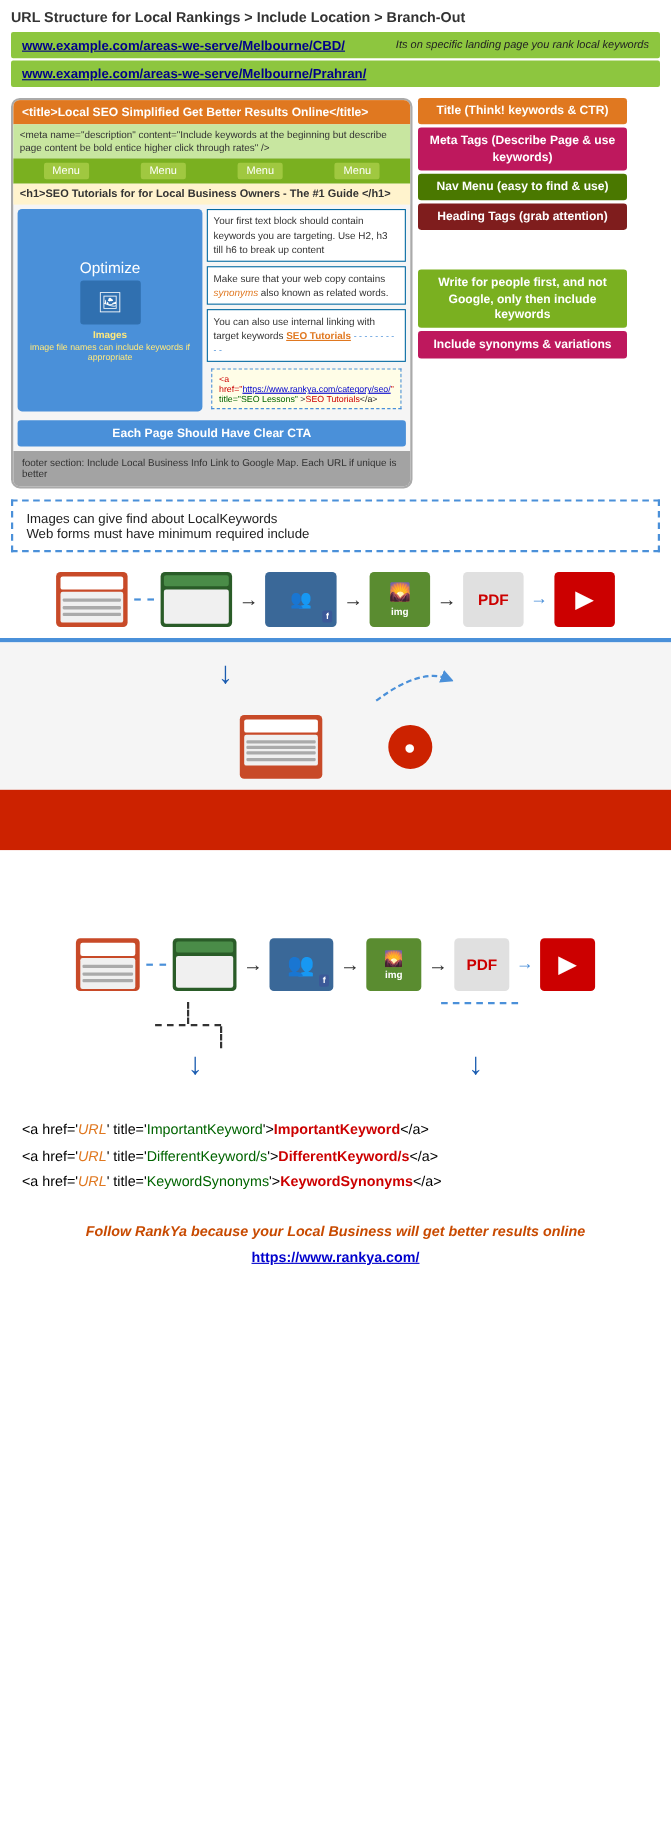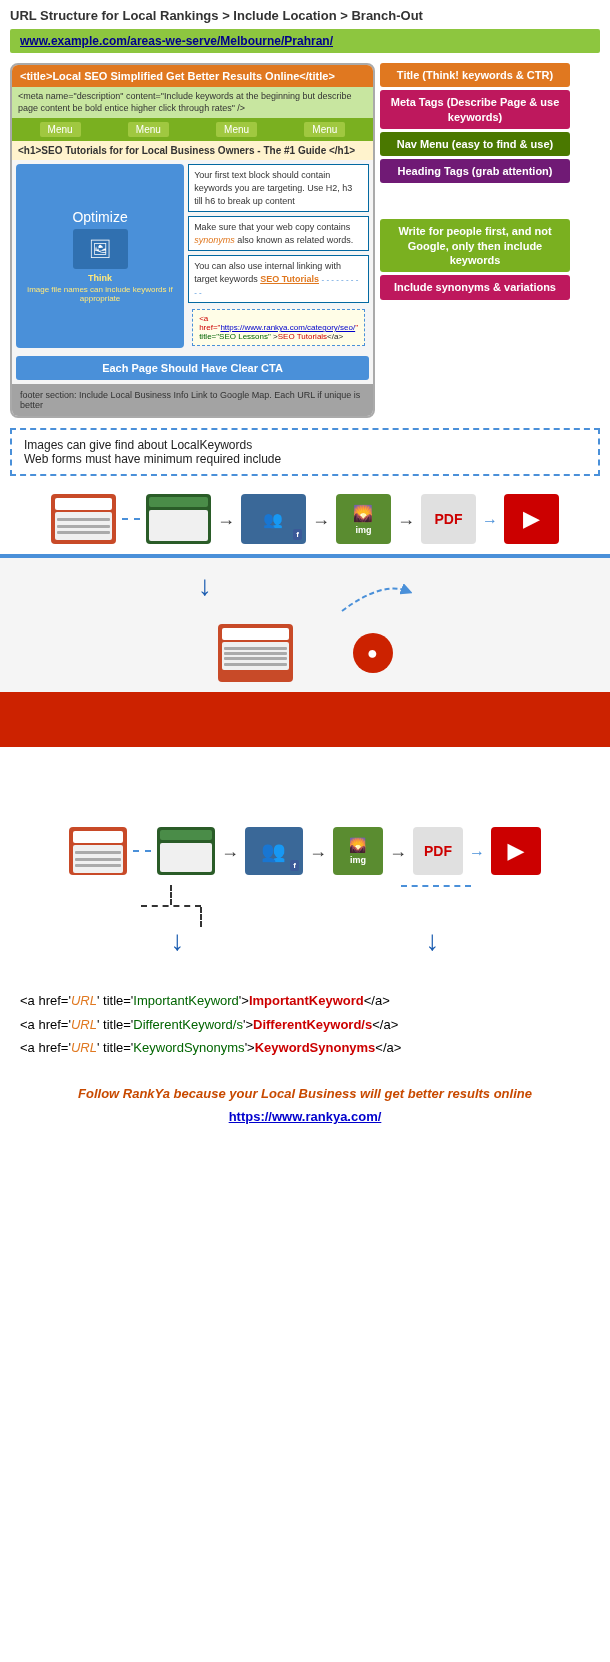--- a/index.html
+++ b/index.html
@@ -64,21 +64,21 @@
       font-size: 11px;
       font-weight: bold;
       color: #fff;
       border-radius: 3px;
       text-align: center;
       line-height: 1.3;
     }
     .sidebar-label.orange { background: #e07820; }
     .sidebar-label.green { background: #be185d; }
     .sidebar-label.dark-green { background: #4a7800; }
-    .sidebar-label.mid-green { background: #701a75; }
+    .sidebar-label.mid-green { background: #7f1d1d; }
     .sidebar-label.lt-green { background: #7ab020; }
 
     
     .mockup-title {
       background: #e07820;
       color: #fff;
       padding: 5px 8px;
       font-size: 11px;
       font-weight: bold;
     }
@@ -445,20 +445,24 @@
   </style>
 </head>
 <body>
 
 <div class="page-header">
   <span>URL Structure for Local Rankings &gt; Include Location &gt; Branch-Out</span>
 </div>
 
 <div class="url-section">
   <div class="url-bar">
+    <span class="url-text">www.example.com/areas-we-serve/Melbourne/CBD/</span>
+    <span class="url-note">Its on specific landing page you rank local keywords</span>
+  </div>
+  <div class="url-bar">
     <span class="url-text">www.example.com/areas-we-serve/Melbourne/Prahran/</span>
   </div>
 </div>
 
 <div class="diagram-wrapper">
 
   <div class="left-mockup">
 
     <div class="mockup-title">
       <span>&lt;title&gt;Local SEO Simplified Get Better Results Online&lt;/title&gt;</span>
@@ -479,21 +483,21 @@
       <span>&lt;h1&gt;SEO Tutorials for for Local Business Owners - The #1 Guide &lt;/h1&gt;</span>
     </div>
 
     <div class="mockup-content">
 
       <div class="optimize-box">
         <div class="optimize-title">Optimize</div>
         <div class="optimize-img-placeholder">
           <span class="optimize-img-icon">🖼</span>
         </div>
-        <div class="optimize-subtitle">Think</div>
+        <div class="optimize-subtitle">Images</div>
         <div class="optimize-note">image file names can include keywords if appropriate</div>
       </div>
 
       <div class="mockup-texts">
         <div class="mockup-text-block">
           <span>Your first text block should contain keywords you are targeting.
 Use H2, h3 till h6 to break up content</span>
         </div>
         <div class="mockup-text-block">
           Make sure that your web copy contains <span class="synonyms-highlight">synonyms</span> also known as related words.

